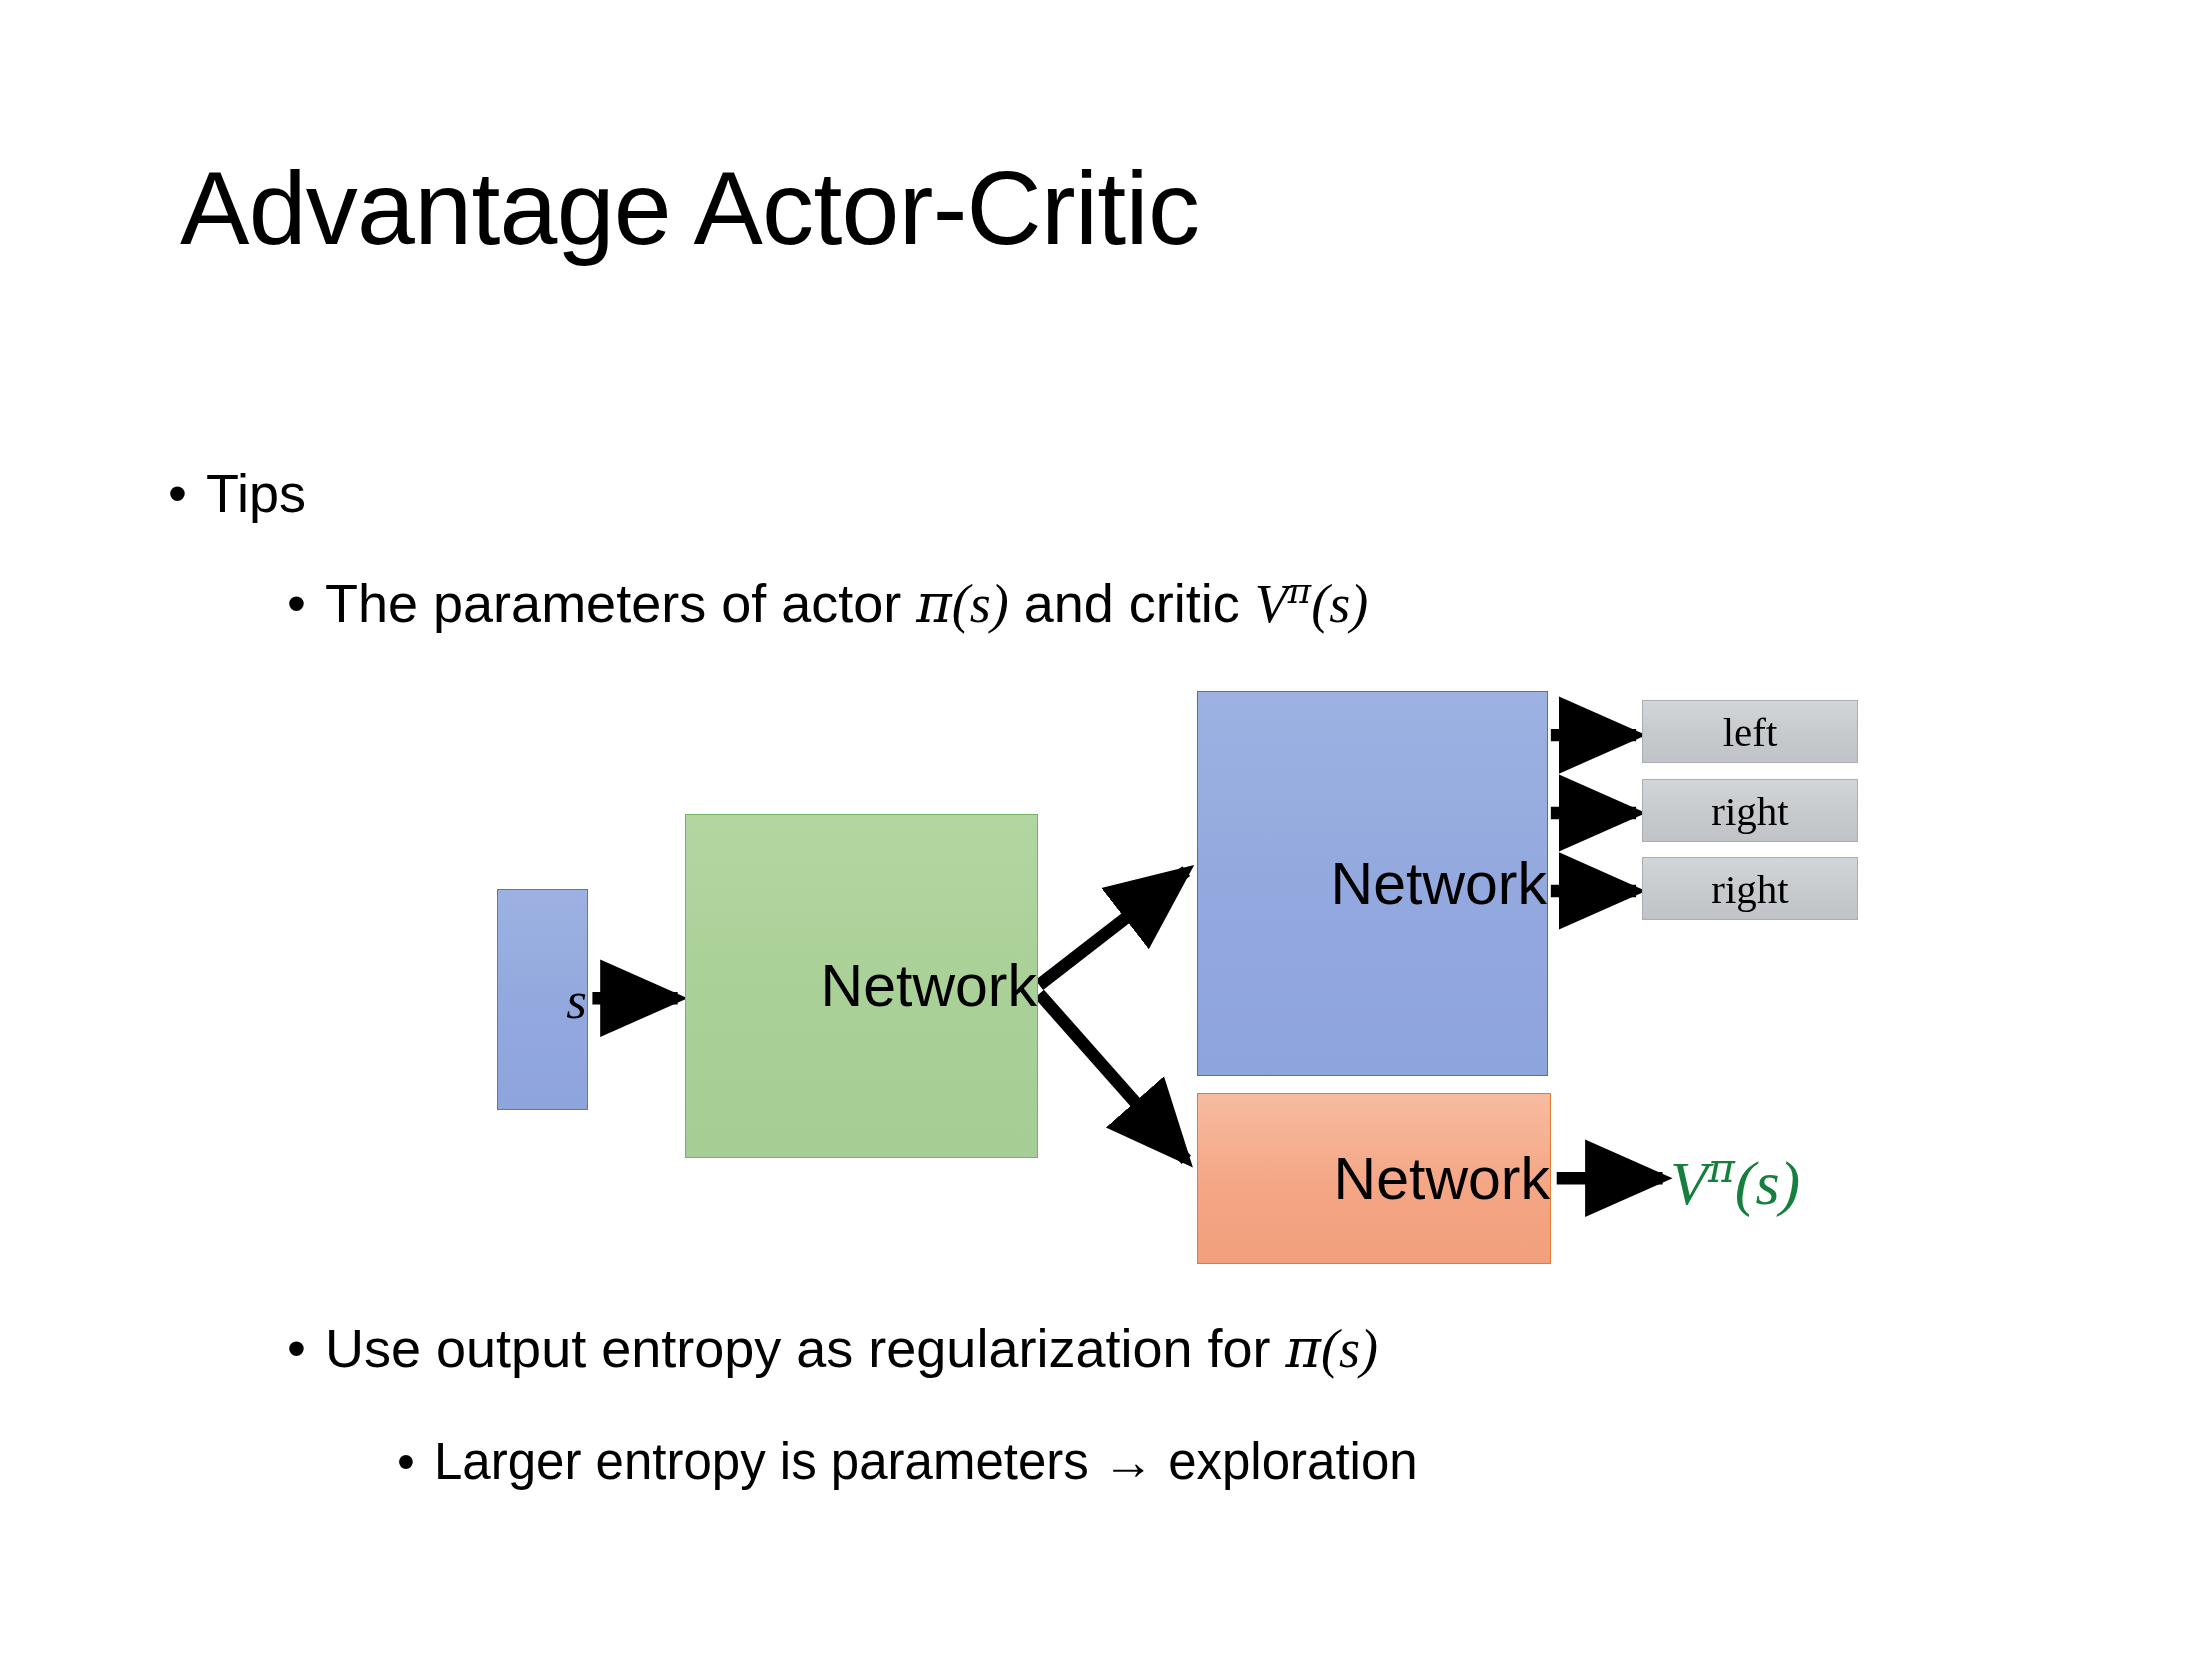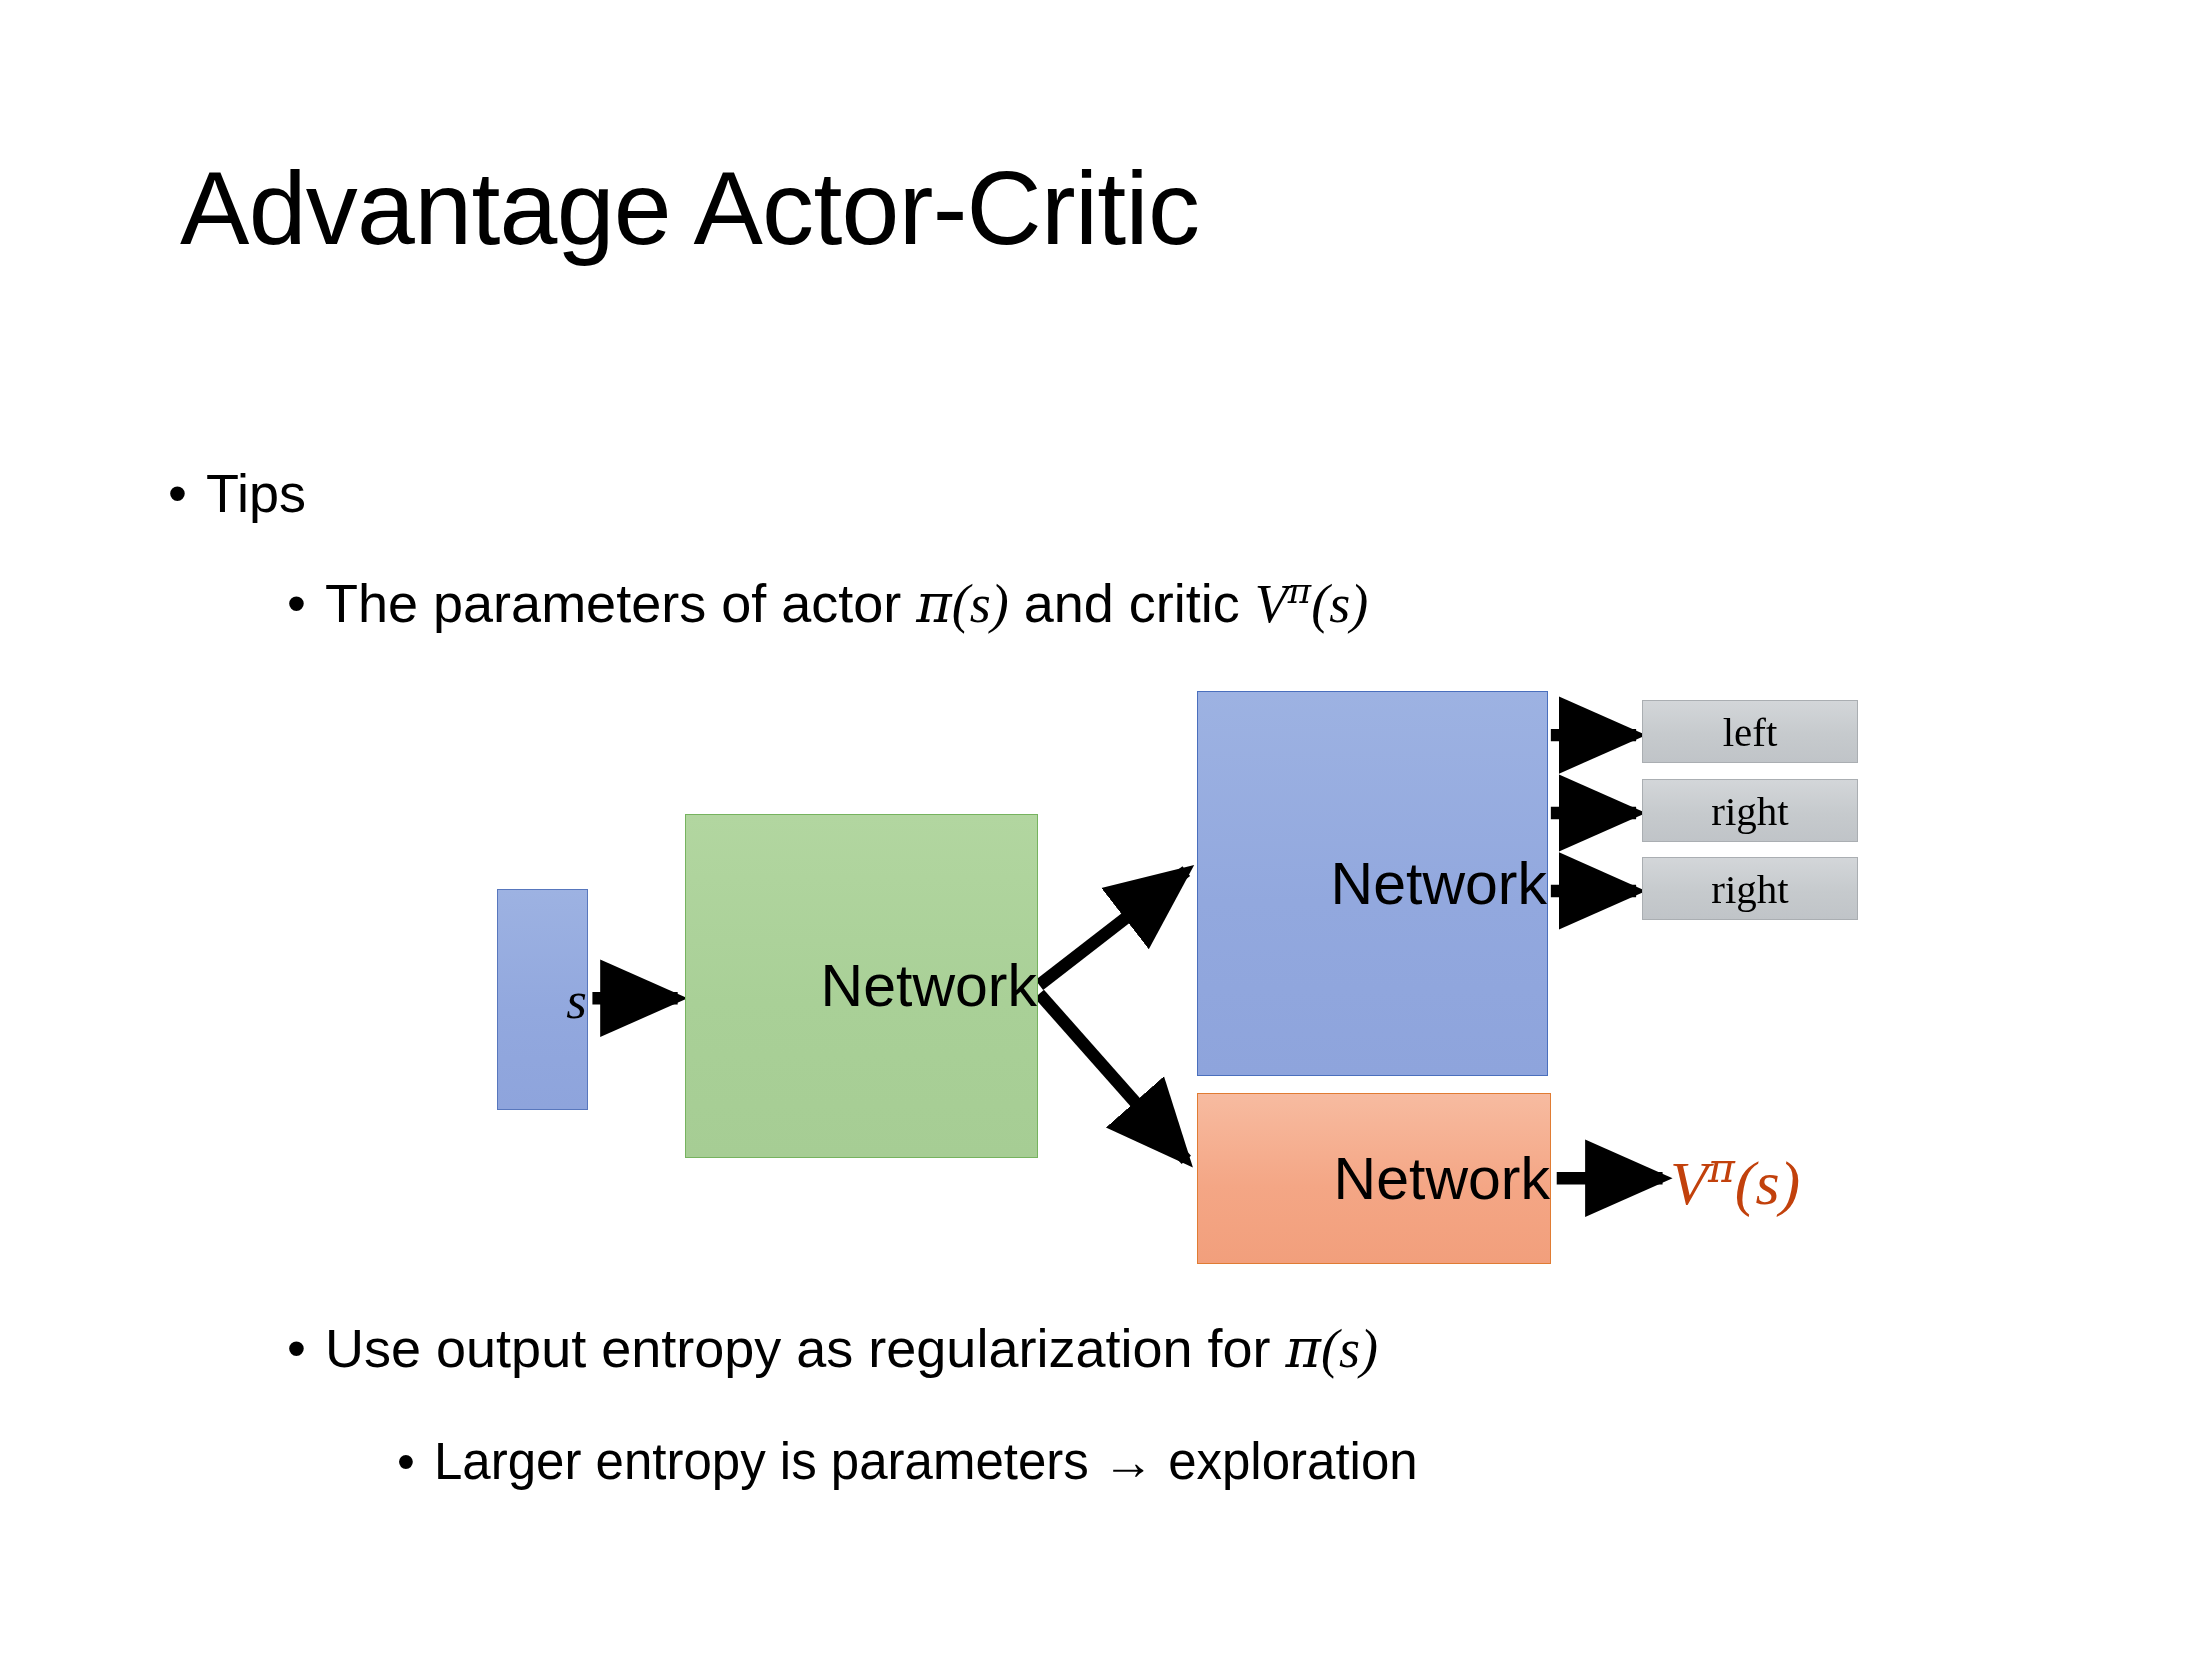--- a/index.html
+++ b/index.html
@@ -169,21 +169,21 @@
   #action-left  { left: 1642px; top: 700px; text-align: center; }
   #action-right { left: 1642px; top: 779px; }
   #action-fire  { left: 1642px; top: 857px; }
 
   #value-output {
     position: absolute;
     left: 1670px;
     top: 1147px;
     font-size: 62px;
     white-space: nowrap;
-    color: #c2410c;
+    color: #15803d;
   }
 </style>
 </head>
 <body>
 
 <div id="slide">
 
   <div id="slide-title">Advantage Actor-Critic</div>
 
   <div class="bullet" id="bullet-tips">

